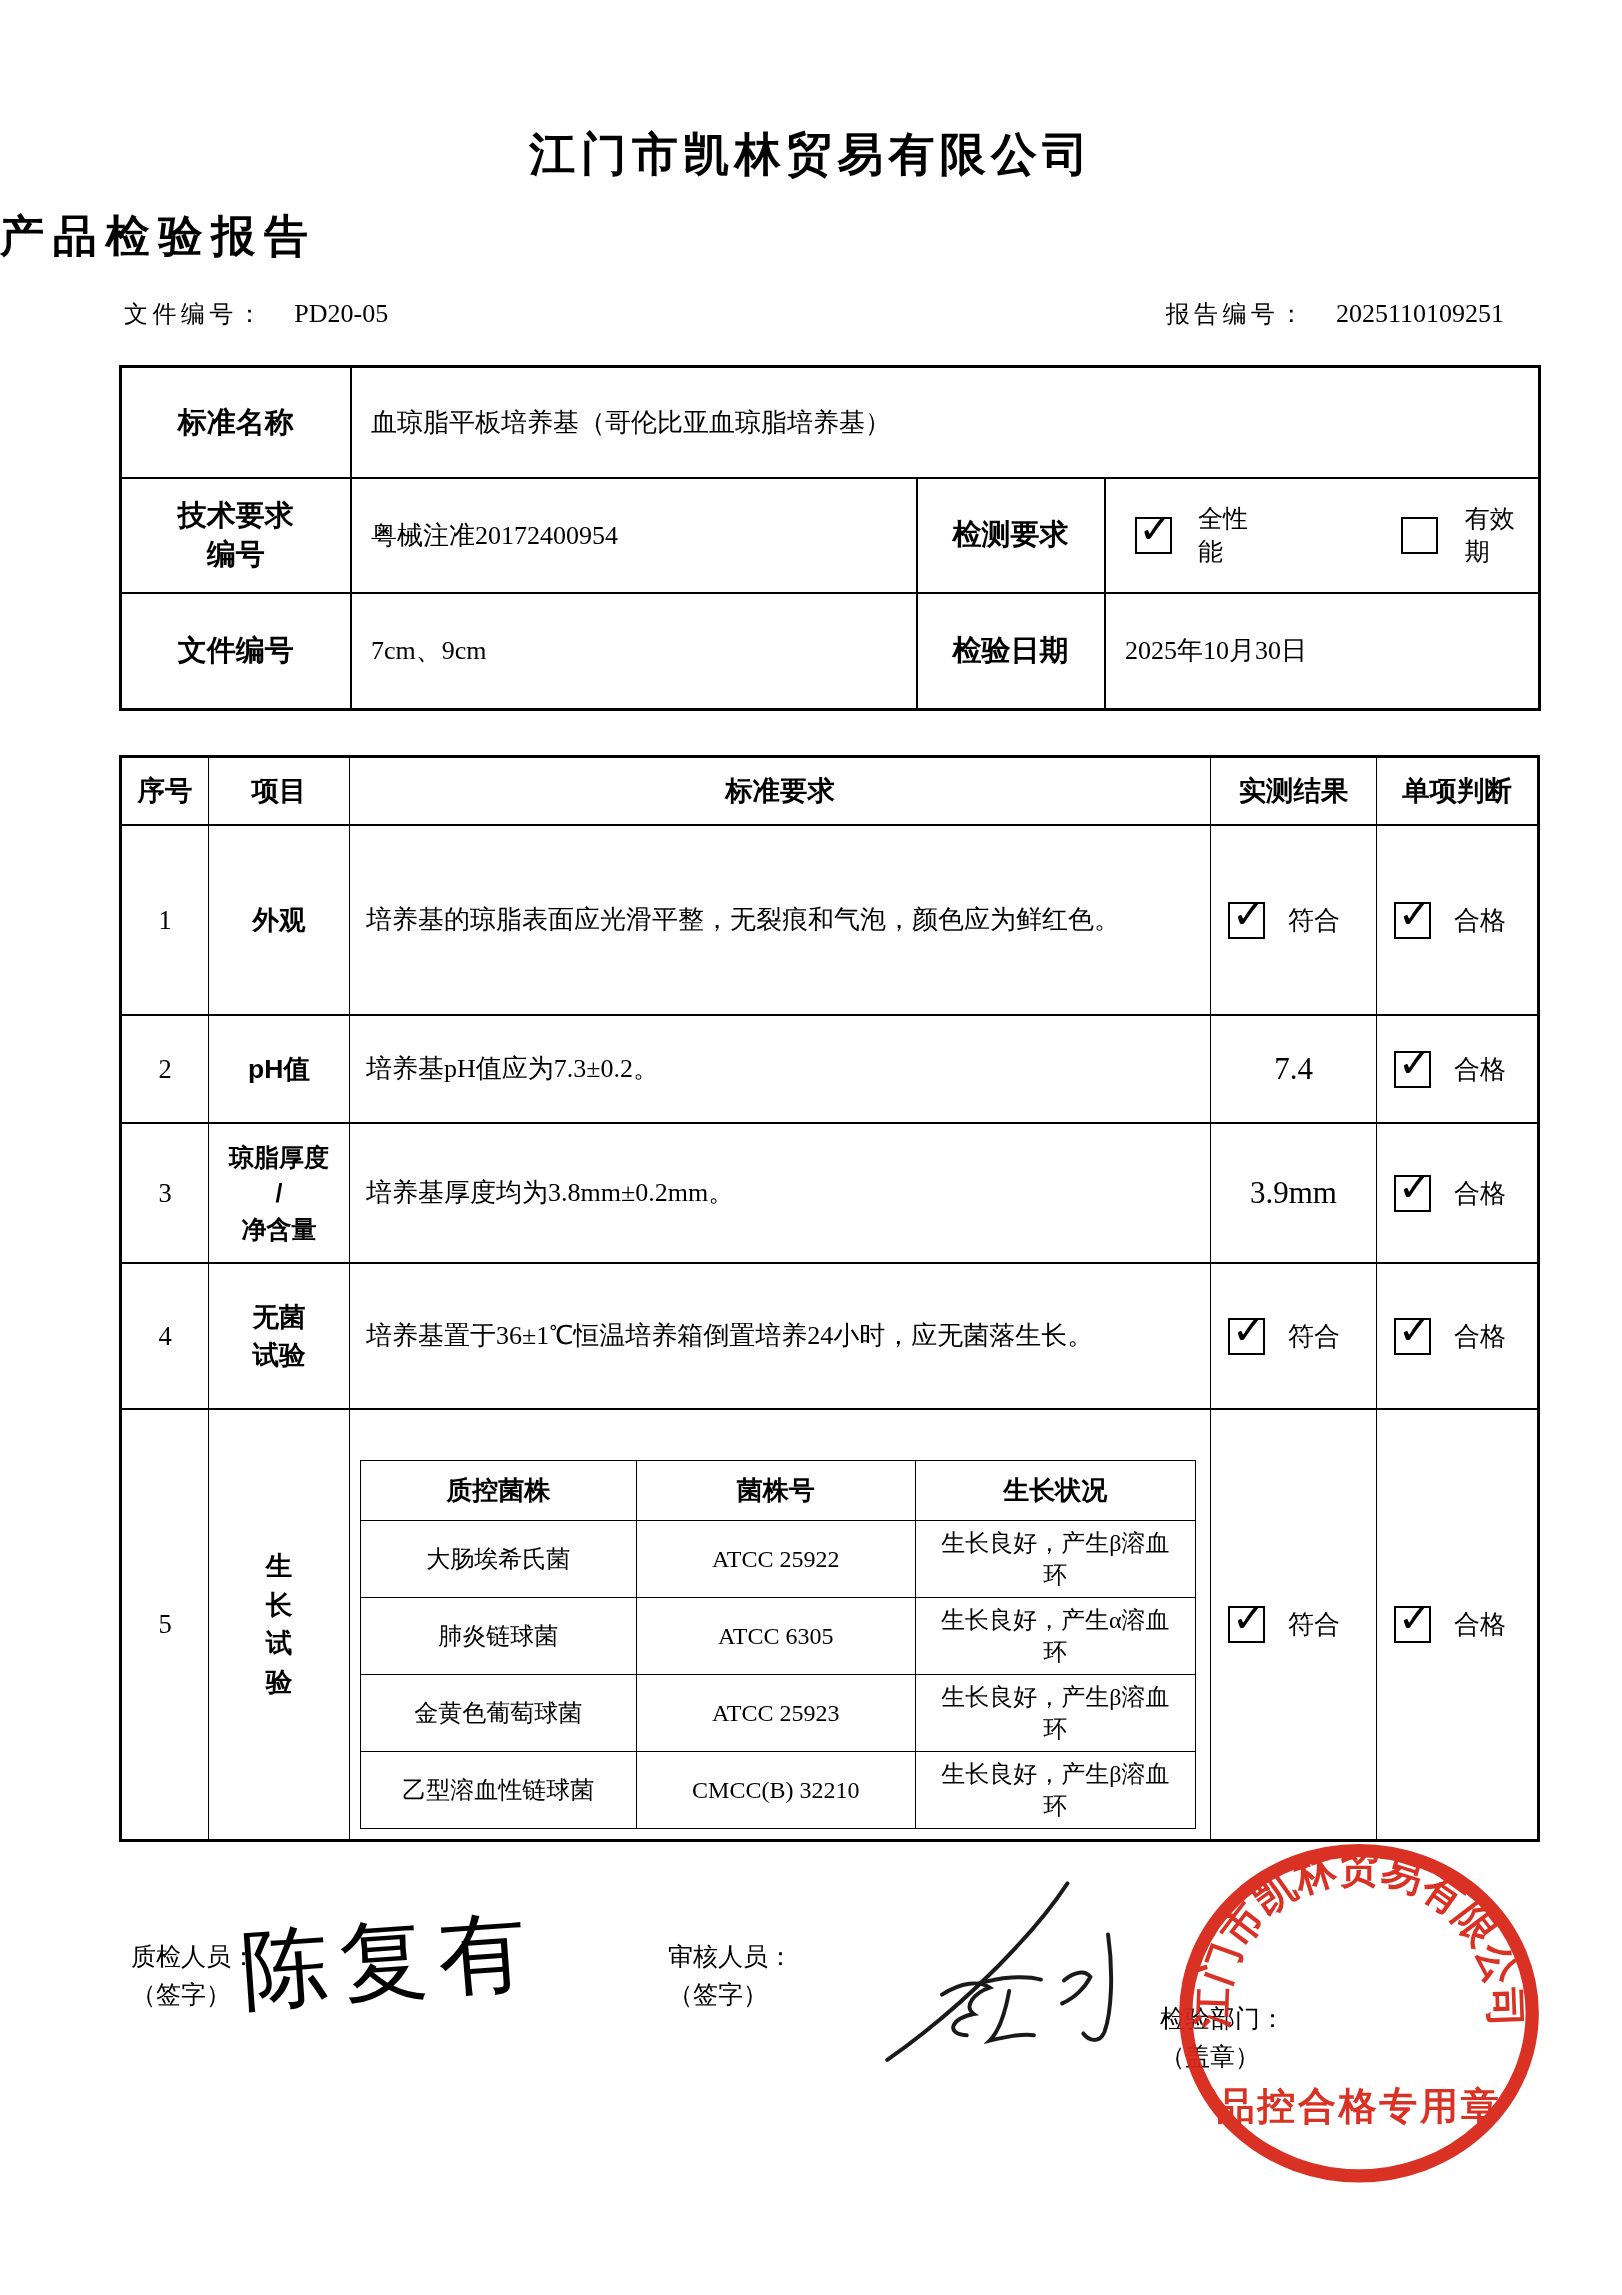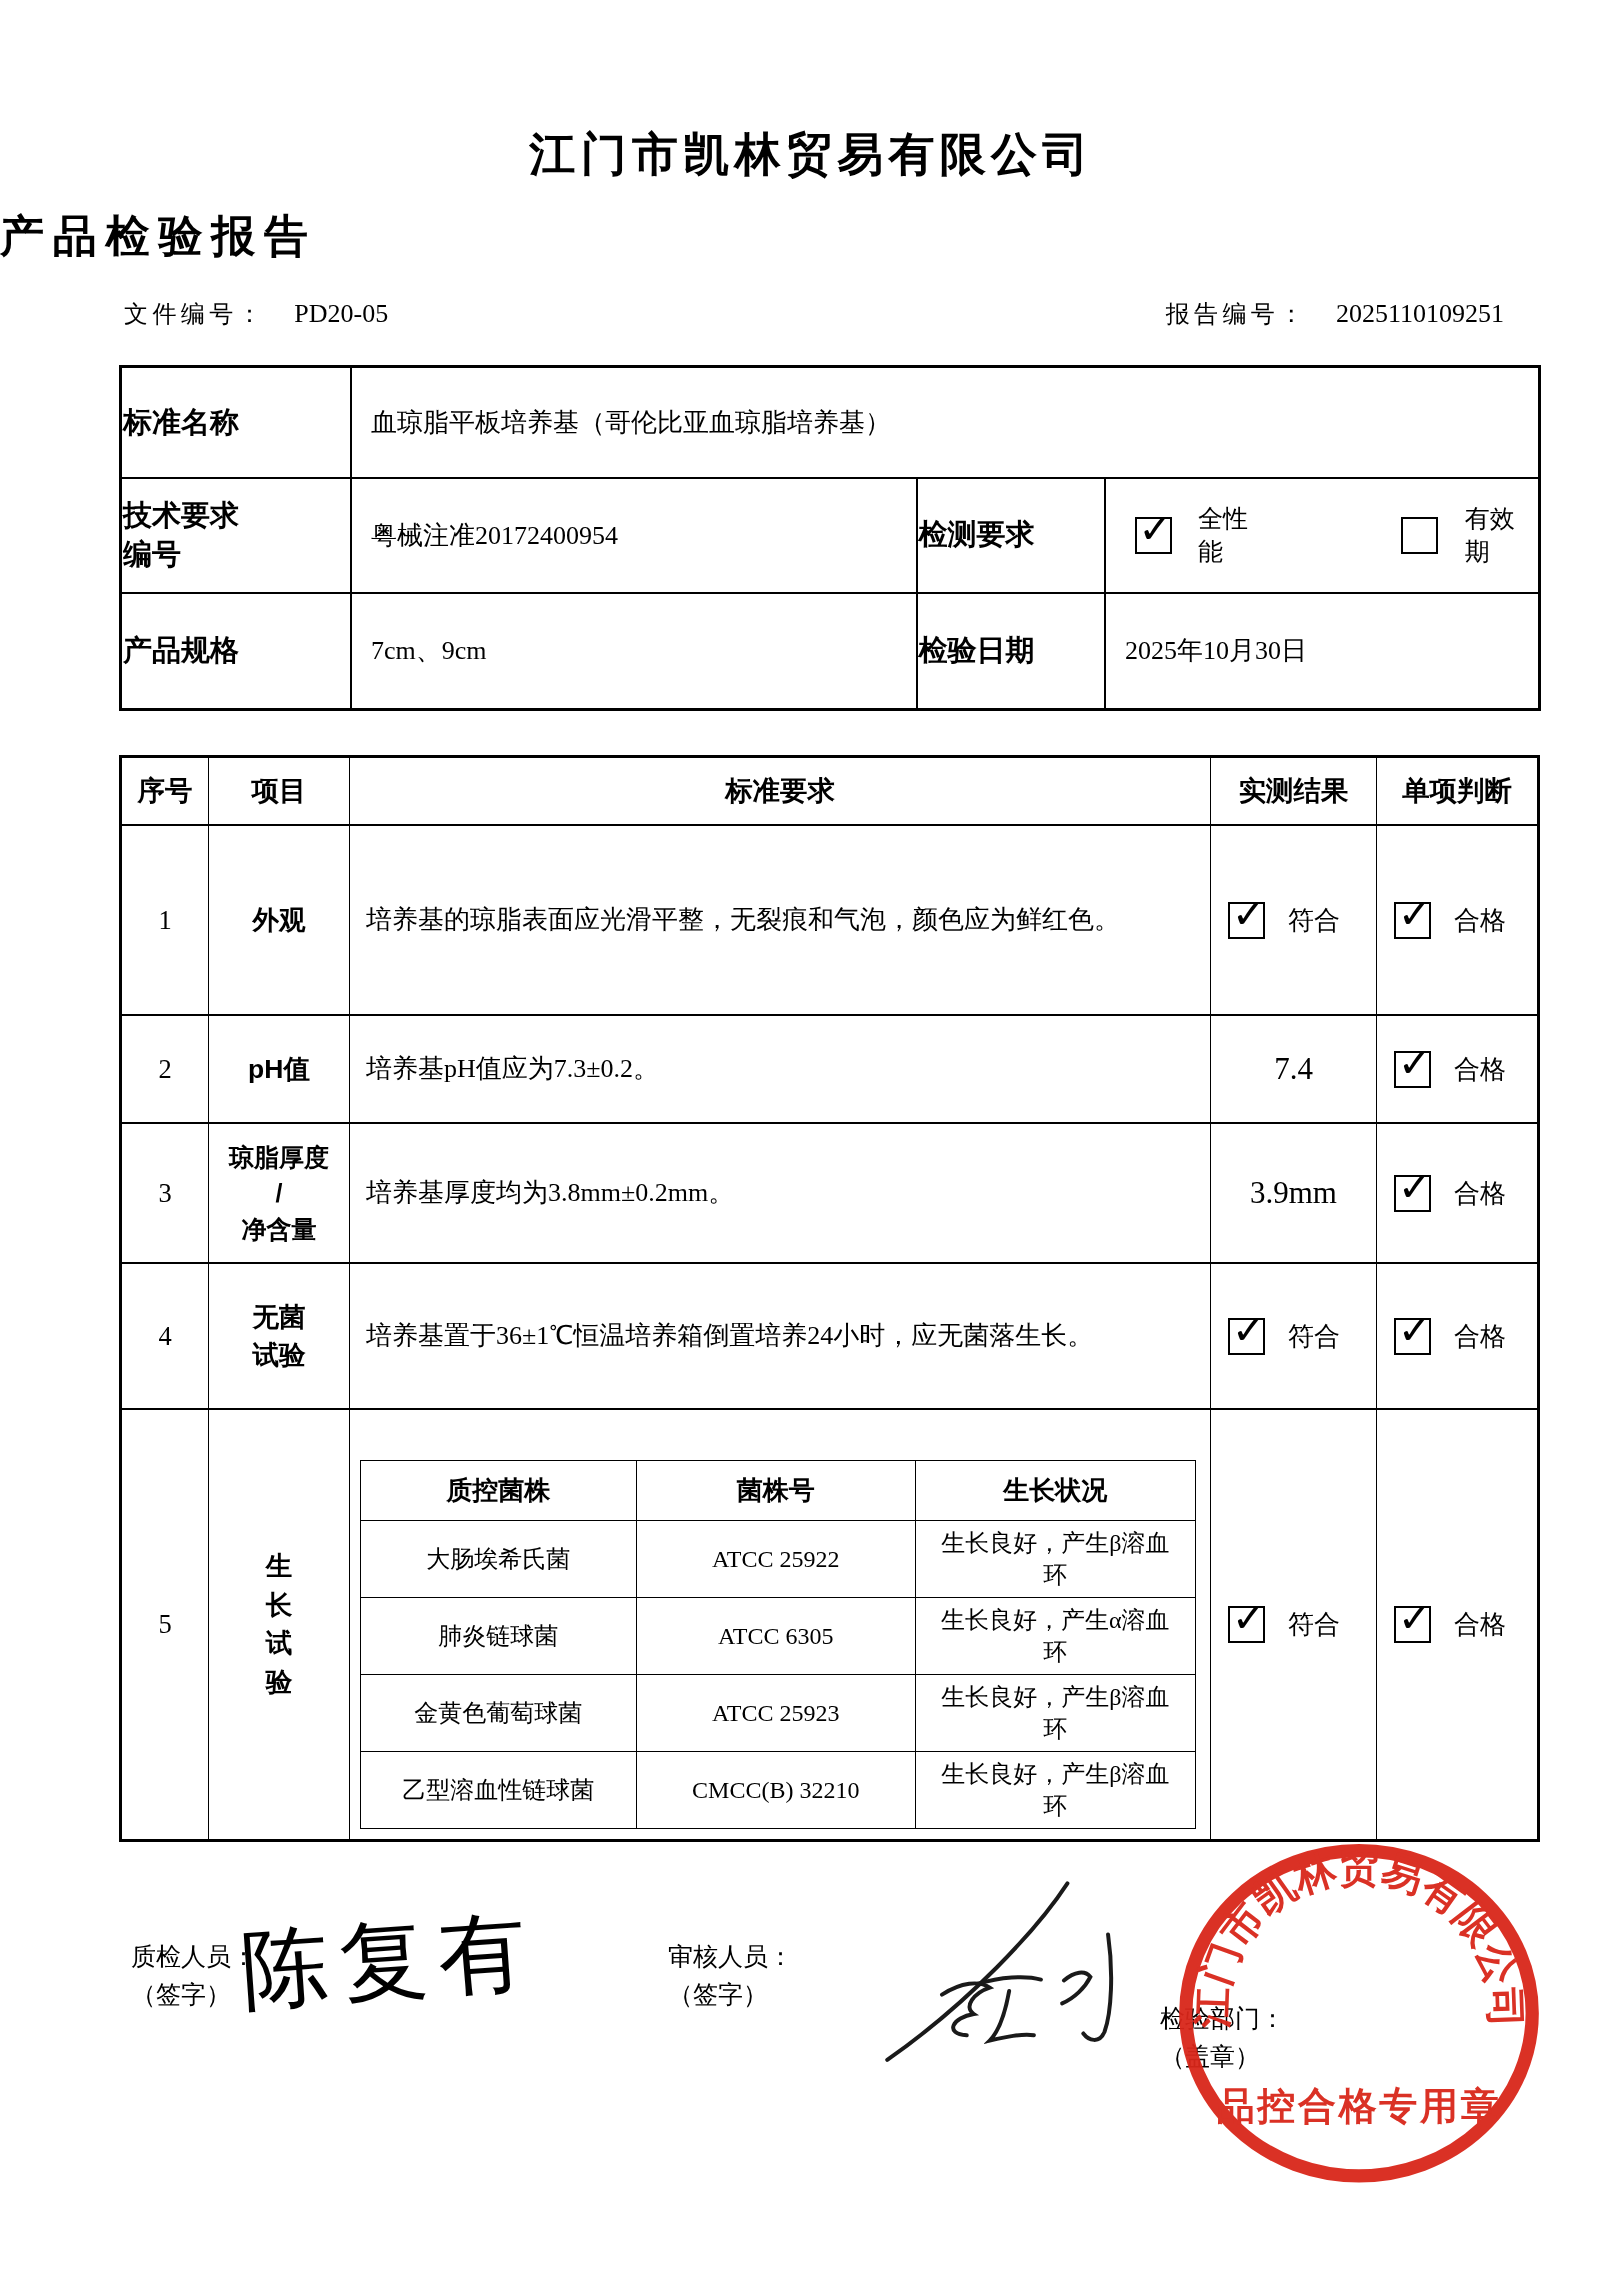--- a/index.html
+++ b/index.html
@@ -18,21 +18,21 @@
 
   
   table{border-collapse:collapse;table-layout:fixed;margin-left:119px;width:1419px;}
   td{vertical-align:middle;}
   .t1{margin-top:35px;border:3.5px solid #000;}
   .t1 td{border:2.7px solid #000;}
   .t2{margin-top:44px;border:3.5px solid #000;}
   .t2 td{border-left:1.8px solid #000;border-right:1.8px solid #000;
          border-top:2.7px solid #000;border-bottom:2.7px solid #000;}
 
-  .lbl{font:bold 29px "Liberation Sans",sans-serif;text-align:left;
+  .lbl{font:bold 29px "Liberation Sans",sans-serif;text-align:center;
        white-space:pre-line;line-height:1.35;}
   .val{font-size:26px;padding-left:19.5px;}
   .hrow td{font:bold 27.4px "Liberation Sans",sans-serif;text-align:center;height:64px;}
   .c-no{text-align:center;font-size:26.5px;}
   .c-item{font:bold 26.5px "Liberation Sans",sans-serif;text-align:center;
           white-space:pre-line;line-height:1.45;border-radius:7px;}
   .c-req{font-size:26px;padding:0 16px;line-height:1.55;}
   .center{text-align:center;font-size:31px;}
 
   
@@ -102,21 +102,21 @@
                 <span class="tick">✓</span>
               </span>
           <span>全性能</span>
           <span class="gap2"></span>
           <span class="cb"></span>
           <span>有效期</span>
         </div>
       </td>
     </tr>
     <tr style="height:117px;">
-      <td class="lbl">产品规格</td>
+      <td class="lbl">文件编号</td>
       <td class="val">7cm、9cm</td>
       <td class="lbl">检验日期</td>
       <td class="val">2025年10月30日</td>
     </tr>
   </tbody>
     </table>
 
   <table class="t2">
     <colgroup>
         <col style="width:88px">

